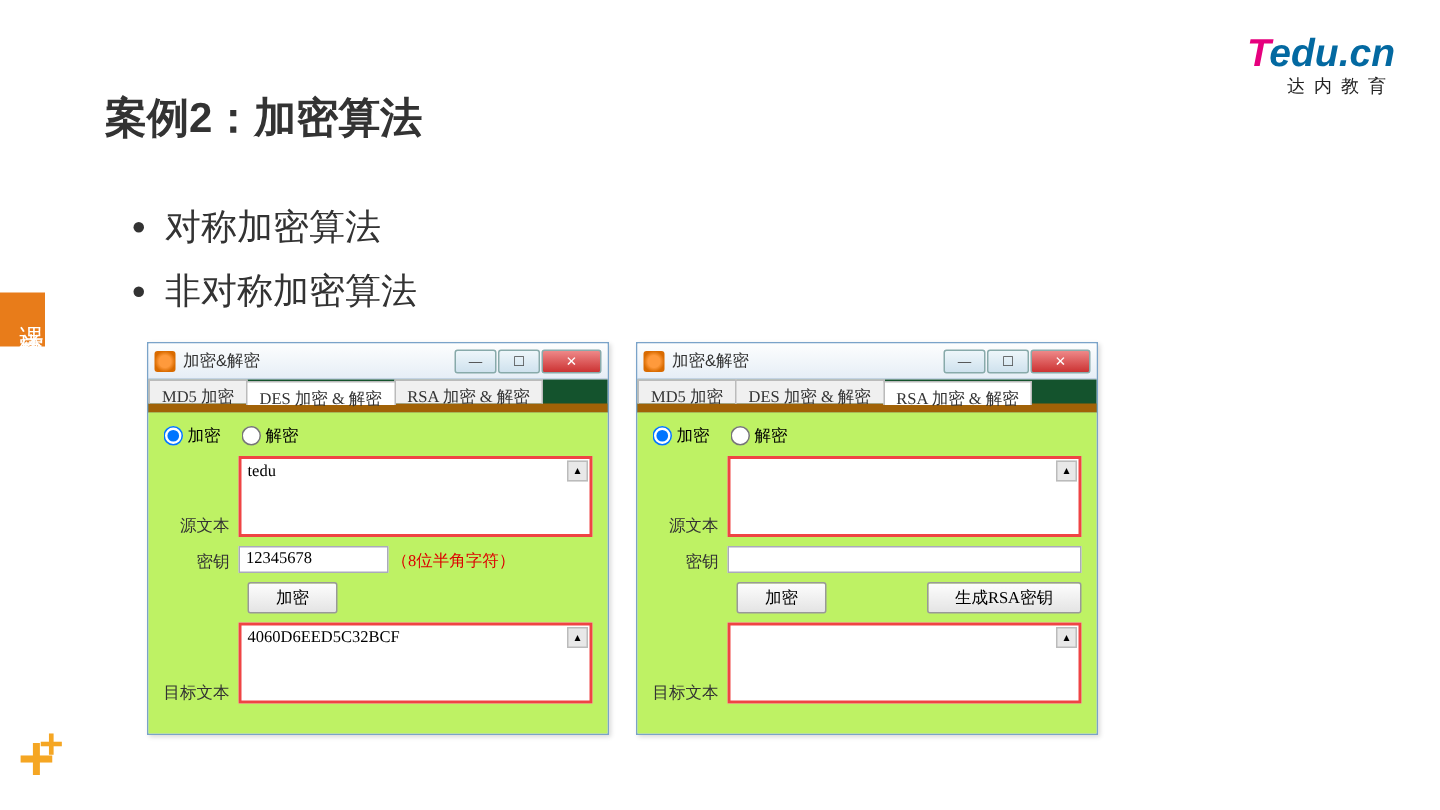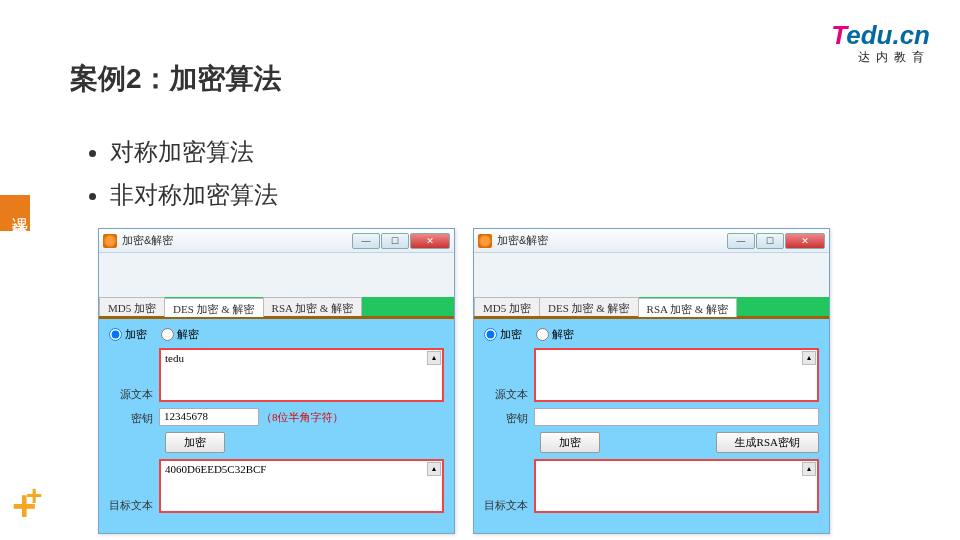--- a/index.html
+++ b/index.html
@@ -17,33 +17,33 @@
 .bullets li { list-style: disc; margin-left: 20px; }
 
 .sidebar-label { position: absolute; left: 0; top: 195px; background: #e87c1a; color: #fff; width: 30px; padding: 10px 0; text-align: center; font-size: 16px; writing-mode: vertical-rl; letter-spacing: 4px; }
 
 .deco { position: absolute; left: 12px; bottom: 18px; }
 .deco .plus1 { color: #f5a623; font-size: 28px; font-weight: bold; position: absolute; left: 14px; bottom: 10px; }
 .deco .plus2 { color: #f5a623; font-size: 42px; font-weight: bold; position: absolute; left: 0; bottom: -8px; }
 
 .windows { position: absolute; top: 228px; left: 98px; display: flex; gap: 18px; }
 
-.win { width: 357px; border: 1px solid #7aa3c9; background: #eef3f8; font-size: 11px; box-shadow: 1px 1px 3px rgba(0,0,0,0.15); }
+.win { width: 308px; border: 1px solid #7aa3c9; background: #eef3f8; font-size: 11px; box-shadow: 1px 1px 3px rgba(0,0,0,0.15); }
 .titlebar { height: 24px; background: linear-gradient(#fdfefe, #e6eef6); display: flex; align-items: center; padding: 0 4px; border-bottom: 1px solid #c3d3e3; }
 .titlebar .icon { width: 14px; height: 14px; background: radial-gradient(circle, #ff9a3c 40%, #d96b00 70%); border-radius: 2px; margin-right: 5px; }
 .titlebar .title-text { flex: 1; color: #333; }
 .winbtns { display: flex; gap: 1px; }
 .winbtn { width: 28px; height: 16px; border: 1px solid #8aa; background: linear-gradient(#eef6fa, #cfe2ee); display: flex; align-items: center; justify-content: center; font-size: 9px; color: #444; border-radius: 2px; }
 .winbtn.close { background: linear-gradient(#e88, #c33); color: #fff; width: 40px; }
 
-.tabs { display: flex; background: #22c55e; border-bottom: 3px solid #a16207; height: 22px; font-family: "SimSun", serif; margin-top: 44px; }
+.tabs { display: flex; background: #14532d; border-bottom: 6px solid #a16207; height: 22px; font-family: "SimSun", serif; }
 .tab { padding: 3px 8px; border: 1px solid #bbb; border-bottom: none; background: #f0f0f0; margin-right: -1px; color: #333; cursor: pointer; }
 .tab.active { background: #fff; position: relative; top: 1px; }
 
-.body { background: #7dd3fc; padding: 8px 10px 14px; font-family: "SimSun", serif; }
+.body { background: #bef264; padding: 8px 10px 14px; font-family: "SimSun", serif; }
 .radio-row { margin-bottom: 6px; display: flex; gap: 14px; align-items: center; }
 .radio-row label { display: flex; align-items: center; gap: 3px; }
 .radio-row input { margin: 0; }
 
 .field-row { display: flex; align-items: flex-end; margin-bottom: 6px; }
 .field-label { width: 50px; text-align: right; padding-right: 6px; color: #333; padding-top: 3px; }
 .textarea { flex: 1; border: 2px solid #ef4444; background: #fff; height: 54px; padding: 2px 4px; position: relative; }
 .textarea .scroll-up { position: absolute; right: 1px; top: 1px; width: 14px; height: 14px; background: #e8e8e8; border: 1px solid #bbb; font-size: 8px; text-align: center; line-height: 12px; }
 .input { flex: 1; border: 1px solid #aab; background: #fff; height: 18px; padding: 1px 4px; }
 .hint { color: #d00; margin-left: 2px; }

